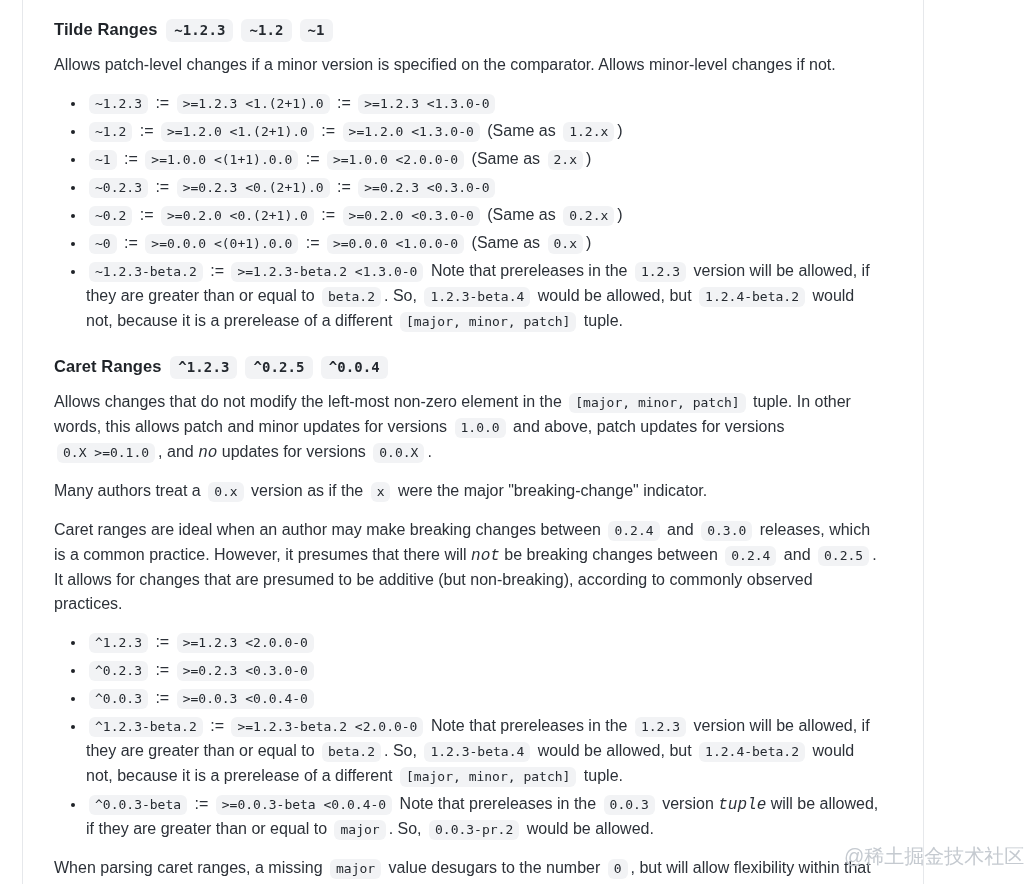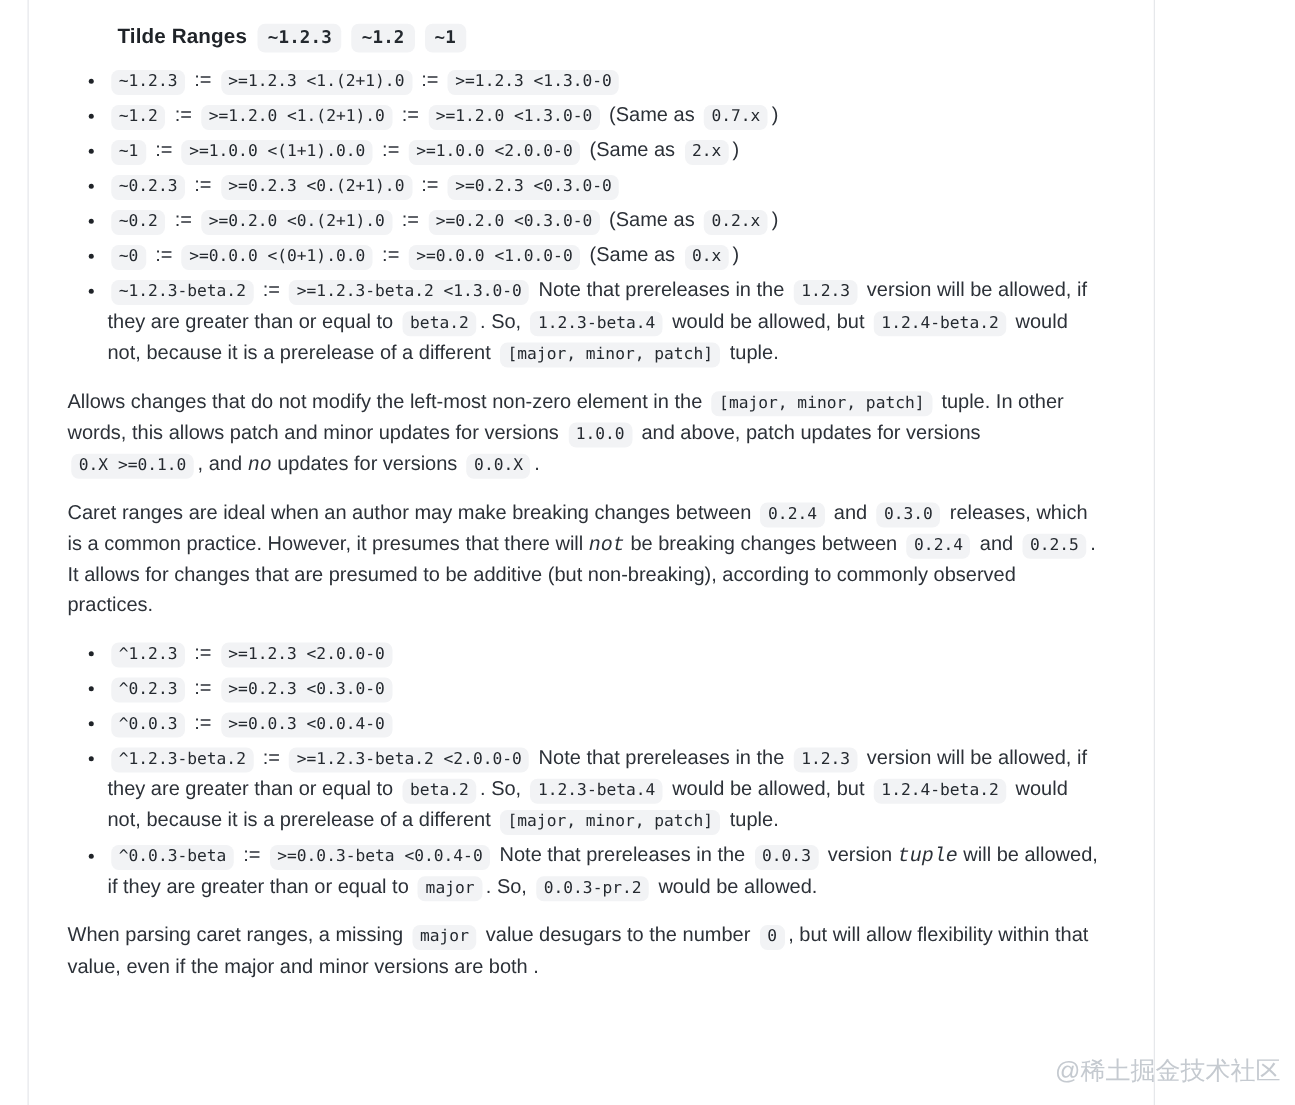--- a/index.html
+++ b/index.html
@@ -20,21 +20,21 @@
     border-right: 1px solid #e6e8eb;
     padding: 0 40px 0 31px;
   }
   .article h4 {
     margin: 23px 0 13px;
     font-size: 16.5px;
     font-weight: 700;
     color: #1f2328;
     letter-spacing: 0.1px;
   }
-  .article h4:first-child { margin-top: 20px; margin-left: 40px; }
+  .article h4:first-child { margin-top: 20px; }
   .article p {
     margin: 14px 0;
     font-size: 16px;
     line-height: 24px;
   }
   .article ul {
     margin: 14px 0;
     padding-left: 32px;
   }
   .article li {
@@ -70,30 +70,33 @@
     pointer-events: none;
     margin-top: 11px;
   }
 </style>
 </head>
 <body>
 
 <div class="panel">
   <main class="article">
       <h4>Tilde Ranges <code>~1.2.3</code><code>~1.2</code><code>~1</code></h4>
+      <p>Allows patch-level changes if a minor version is specified on the comparator. Allows minor-level changes if not.</p>
       <ul>
         <li><code>~1.2.3</code> := <code>&gt;=1.2.3 &lt;1.(2+1).0</code> := <code>&gt;=1.2.3 &lt;1.3.0-0</code></li>
-        <li><code>~1.2</code> := <code>&gt;=1.2.0 &lt;1.(2+1).0</code> := <code>&gt;=1.2.0 &lt;1.3.0-0</code> (Same as <code>0.7.x</code>)</li>
+        <li><code>~1.2</code> := <code>&gt;=1.2.0 &lt;1.(2+1).0</code> := <code>&gt;=1.2.0 &lt;1.3.0-0</code> (Same as <code>1.2.x</code>)</li>
         <li><code>~1</code> := <code>&gt;=1.0.0 &lt;(1+1).0.0</code> := <code>&gt;=1.0.0 &lt;2.0.0-0</code> (Same as <code>2.x</code>)</li>
         <li><code>~0.2.3</code> := <code>&gt;=0.2.3 &lt;0.(2+1).0</code> := <code>&gt;=0.2.3 &lt;0.3.0-0</code></li>
         <li><code>~0.2</code> := <code>&gt;=0.2.0 &lt;0.(2+1).0</code> := <code>&gt;=0.2.0 &lt;0.3.0-0</code> (Same as <code>0.2.x</code>)</li>
         <li><code>~0</code> := <code>&gt;=0.0.0 &lt;(0+1).0.0</code> := <code>&gt;=0.0.0 &lt;1.0.0-0</code> (Same as <code>0.x</code>)</li>
         <li><code>~1.2.3-beta.2</code> := <code>&gt;=1.2.3-beta.2 &lt;1.3.0-0</code> Note that prereleases in the <code>1.2.3</code> version will be allowed, if they are greater than or equal to <code>beta.2</code>. So, <code>1.2.3-beta.4</code> would be allowed, but <code>1.2.4-beta.2</code> would not, because it is a prerelease of a different <code>[major, minor, patch]</code> tuple.</li>
       </ul>
+      <h4>Caret Ranges <code>^1.2.3</code><code>^0.2.5</code><code>^0.0.4</code></h4>
       <p>Allows changes that do not modify the left-most non-zero element in the <code>[major, minor, patch]</code> tuple. In other words, this allows patch and minor updates for versions <code>1.0.0</code> and above, patch updates for versions <code>0.X &gt;=0.1.0</code>, and <em>no</em> updates for versions <code>0.0.X</code>.</p>
+      <p>Many authors treat a <code>0.x</code> version as if the <code>x</code> were the major "breaking-change" indicator.</p>
       <p>Caret ranges are ideal when an author may make breaking changes between <code>0.2.4</code> and <code>0.3.0</code> releases, which is a common practice. However, it presumes that there will <em>not</em> be breaking changes between <code>0.2.4</code> and <code>0.2.5</code>. It allows for changes that are presumed to be additive (but non-breaking), according to commonly observed practices.</p>
       <ul>
         <li><code>^1.2.3</code> := <code>&gt;=1.2.3 &lt;2.0.0-0</code></li>
         <li><code>^0.2.3</code> := <code>&gt;=0.2.3 &lt;0.3.0-0</code></li>
         <li><code>^0.0.3</code> := <code>&gt;=0.0.3 &lt;0.0.4-0</code></li>
         <li><code>^1.2.3-beta.2</code> := <code>&gt;=1.2.3-beta.2 &lt;2.0.0-0</code> Note that prereleases in the <code>1.2.3</code> version will be allowed, if they are greater than or equal to <code>beta.2</code>. So, <code>1.2.3-beta.4</code> would be allowed, but <code>1.2.4-beta.2</code> would not, because it is a prerelease of a different <code>[major, minor, patch]</code> tuple.</li>
         <li><code>^0.0.3-beta</code> := <code>&gt;=0.0.3-beta &lt;0.0.4-0</code> Note that prereleases in the <code>0.0.3</code> version <em>tuple</em> will be allowed, if they are greater than or equal to <code>major</code>. So, <code>0.0.3-pr.2</code> would be allowed.</li>
       </ul>
       <p>When parsing caret ranges, a missing <code>major</code> value desugars to the number <code>0</code>, but will allow flexibility within that value, even if the major and minor versions are both .</p>
     </main>

